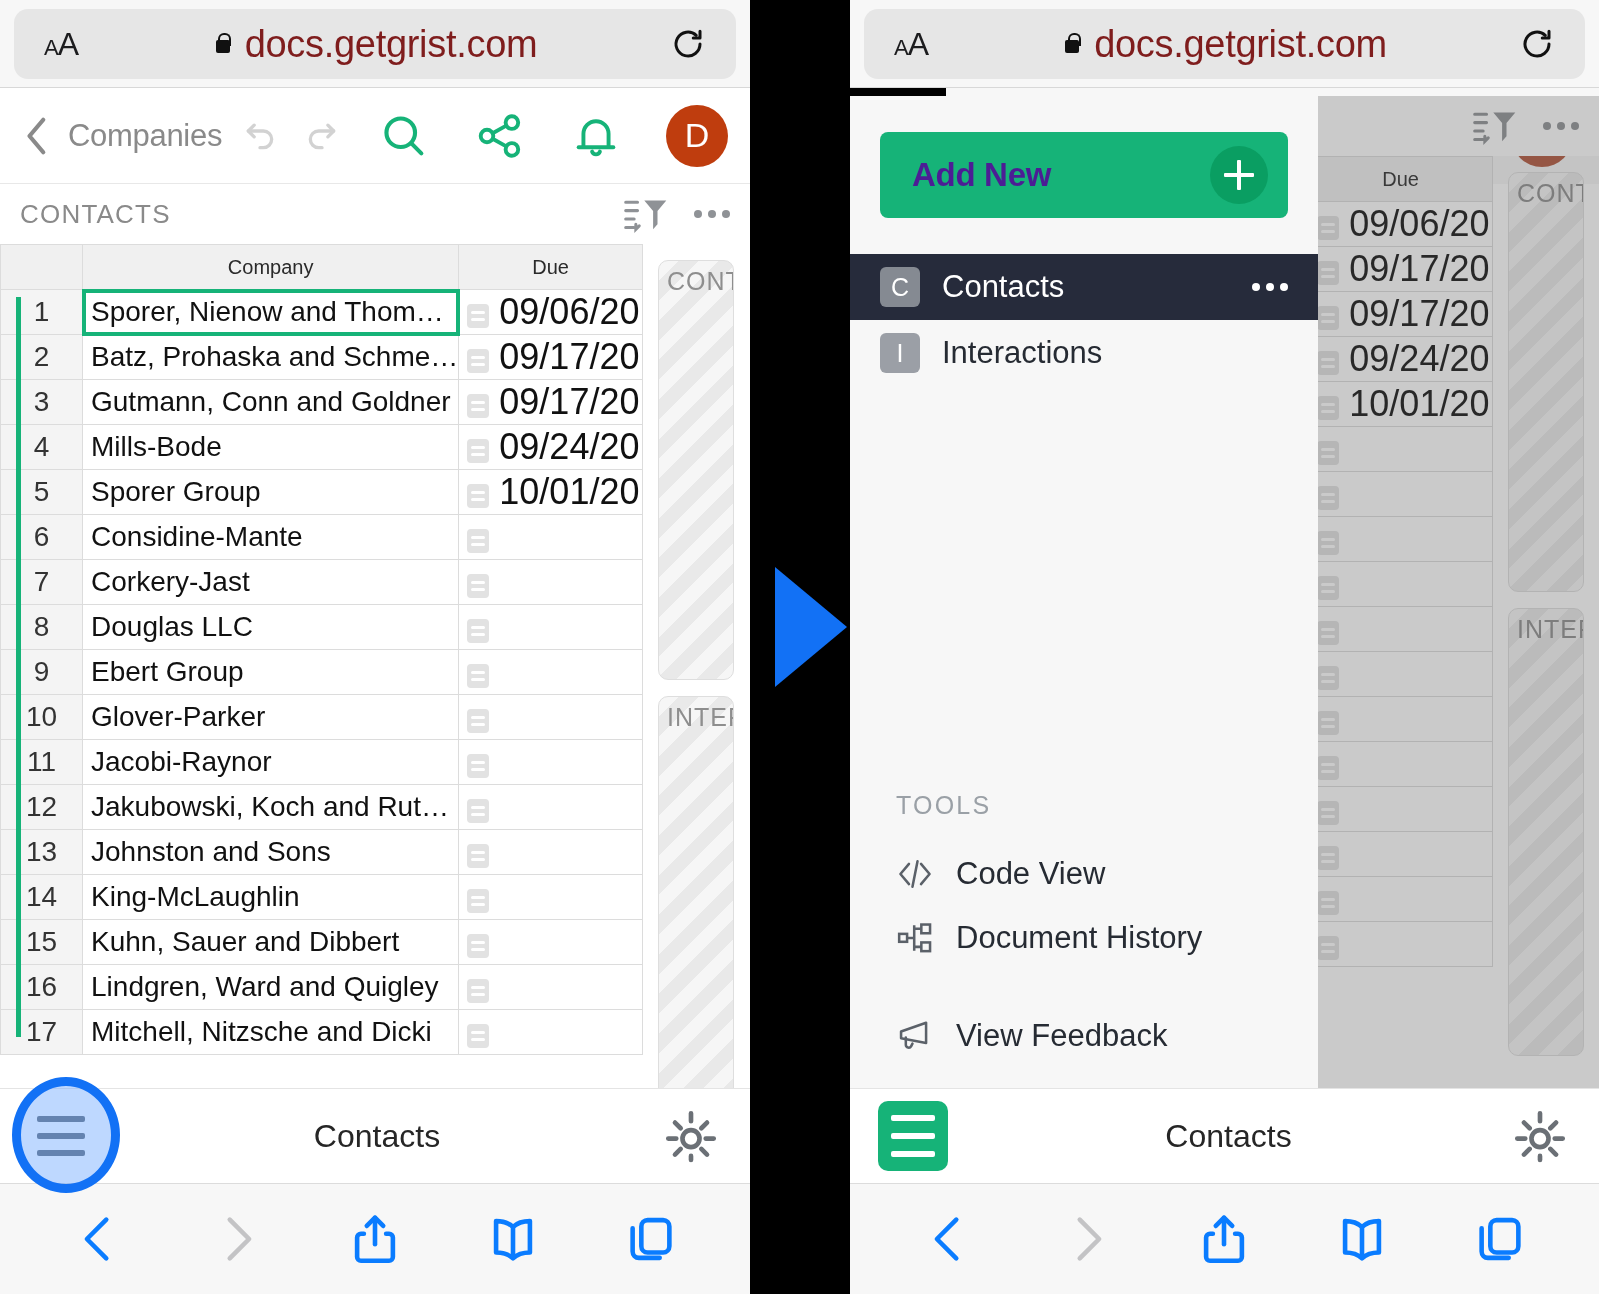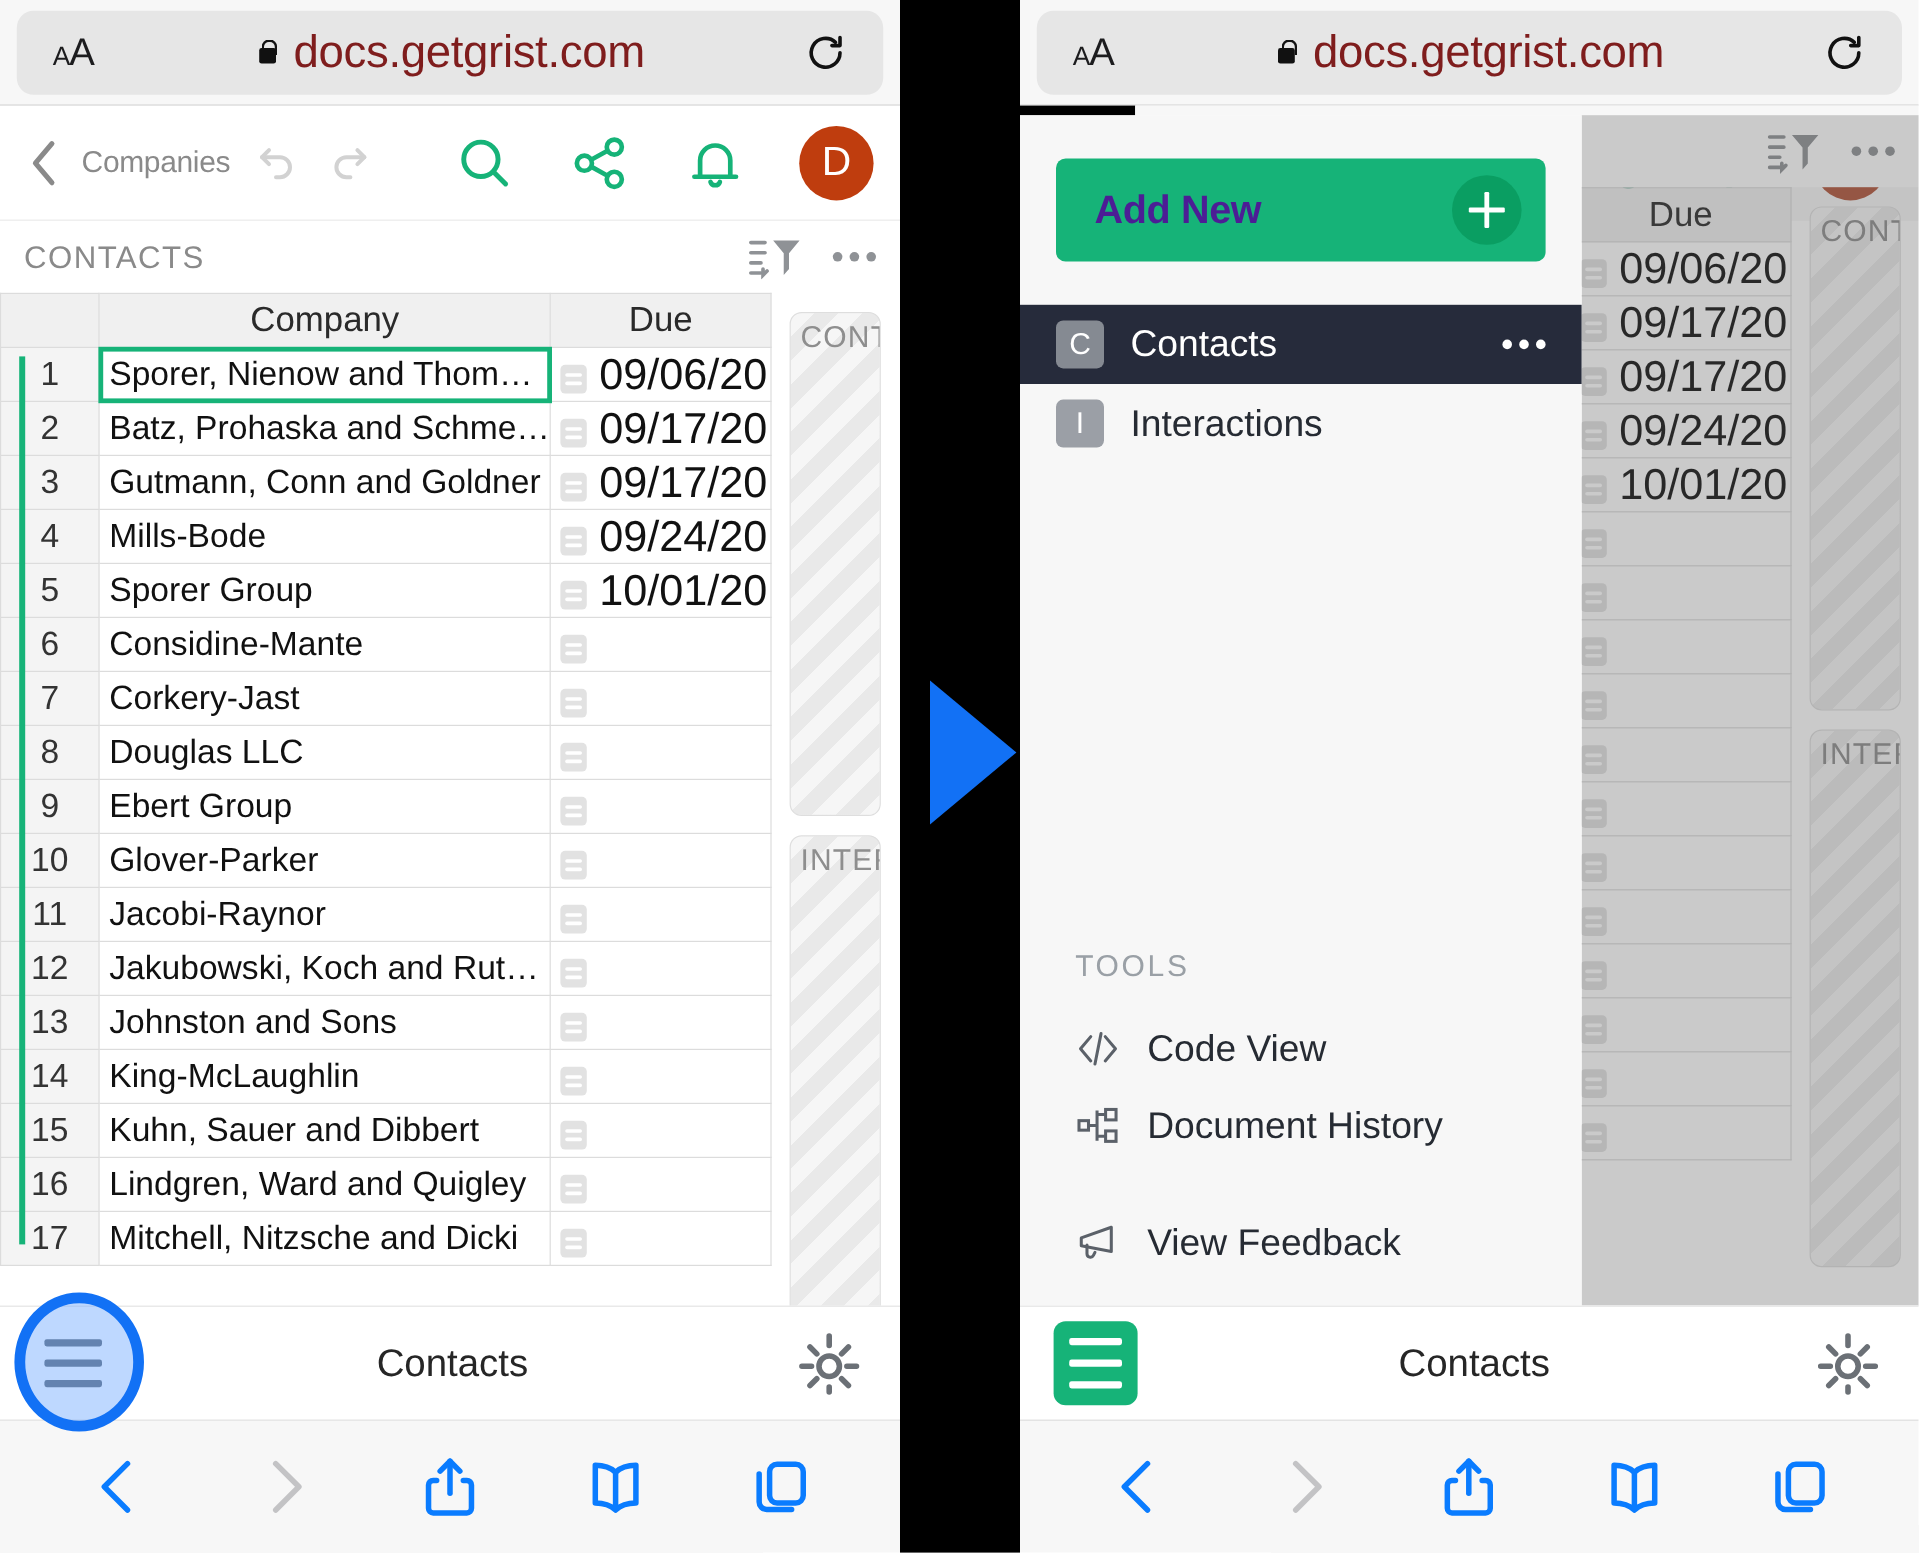--- a/index.html
+++ b/index.html
@@ -64,21 +64,21 @@
     position: absolute; right: 30px; top: 50%; transform: translateY(-50%);
     width: 36px; height: 36px;
   }
 
   
   .appbar {
     height: 96px; background: #fff; display: flex; align-items: center;
     padding: 0 22px; border-bottom: 1px solid #e8e8e8; gap: 0;
   }
   .backchev { width: 30px; height: 40px; margin-right: 16px; flex: none; }
-  .crumb { font-size: 25px; color: #8a8a8a; letter-spacing:-.3px; }
+  .crumb { font-size: 31px; color: #8a8a8a; letter-spacing:-.3px; }
   .undoredo { display:flex; align-items:center; gap: 22px; margin-left: 18px; }
   .appbar .spacer { flex: 1; }
   .topicons { display: flex; align-items: center; gap: 44px; }
   .avatar {
     width: 62px; height: 62px; border-radius: 50%; background: #bf3d0e;
     color: #fff; font-size: 34px; display: flex; align-items: center;
     justify-content: center; font-weight: 400;
   }
 
   
@@ -91,21 +91,21 @@
   }
   .sectionbar .sp { flex: 1; }
   .sectionbar .acts { display:flex; align-items:center; gap: 26px; }
   .dots3 { display: flex; gap: 6px; align-items: center; }
   .dots3 i { width: 8px; height: 8px; background:#8f9296; border-radius: 50%; display:block; }
 
   
   .gridwrap { position: relative; height: 800px; }
   .grid { border-top: 1px solid #d9d9d9; border-collapse: collapse; width: 643px; }
   .grid td, .grid th { border: 1px solid #dcdcdc; height: 45px; }
-  .grid .hrow th { background: #f0f0f0; font-weight: 400; font-size: 29px; color:#2a2a2a; }
+  .grid .hrow th { background: #f0f0f0; font-weight: 400; font-size: 20px; color:#2a2a2a; }
   .col-n  { width: 108px; }
   .col-c  { width: 350px; }
   .col-d  { width: 185px; }
   .grid td.n {
     background: #f4f4f4; text-align: center; font-size: 28px; color:#333;
   }
   .grid td.c { padding-left: 8px; font-size: 28px; color:#111;
                white-space: nowrap; overflow: hidden; }
   .grid td.d { padding-left: 8px; font-size: 36px; color:#111; white-space: nowrap; }
   .grid td.d .chip {

